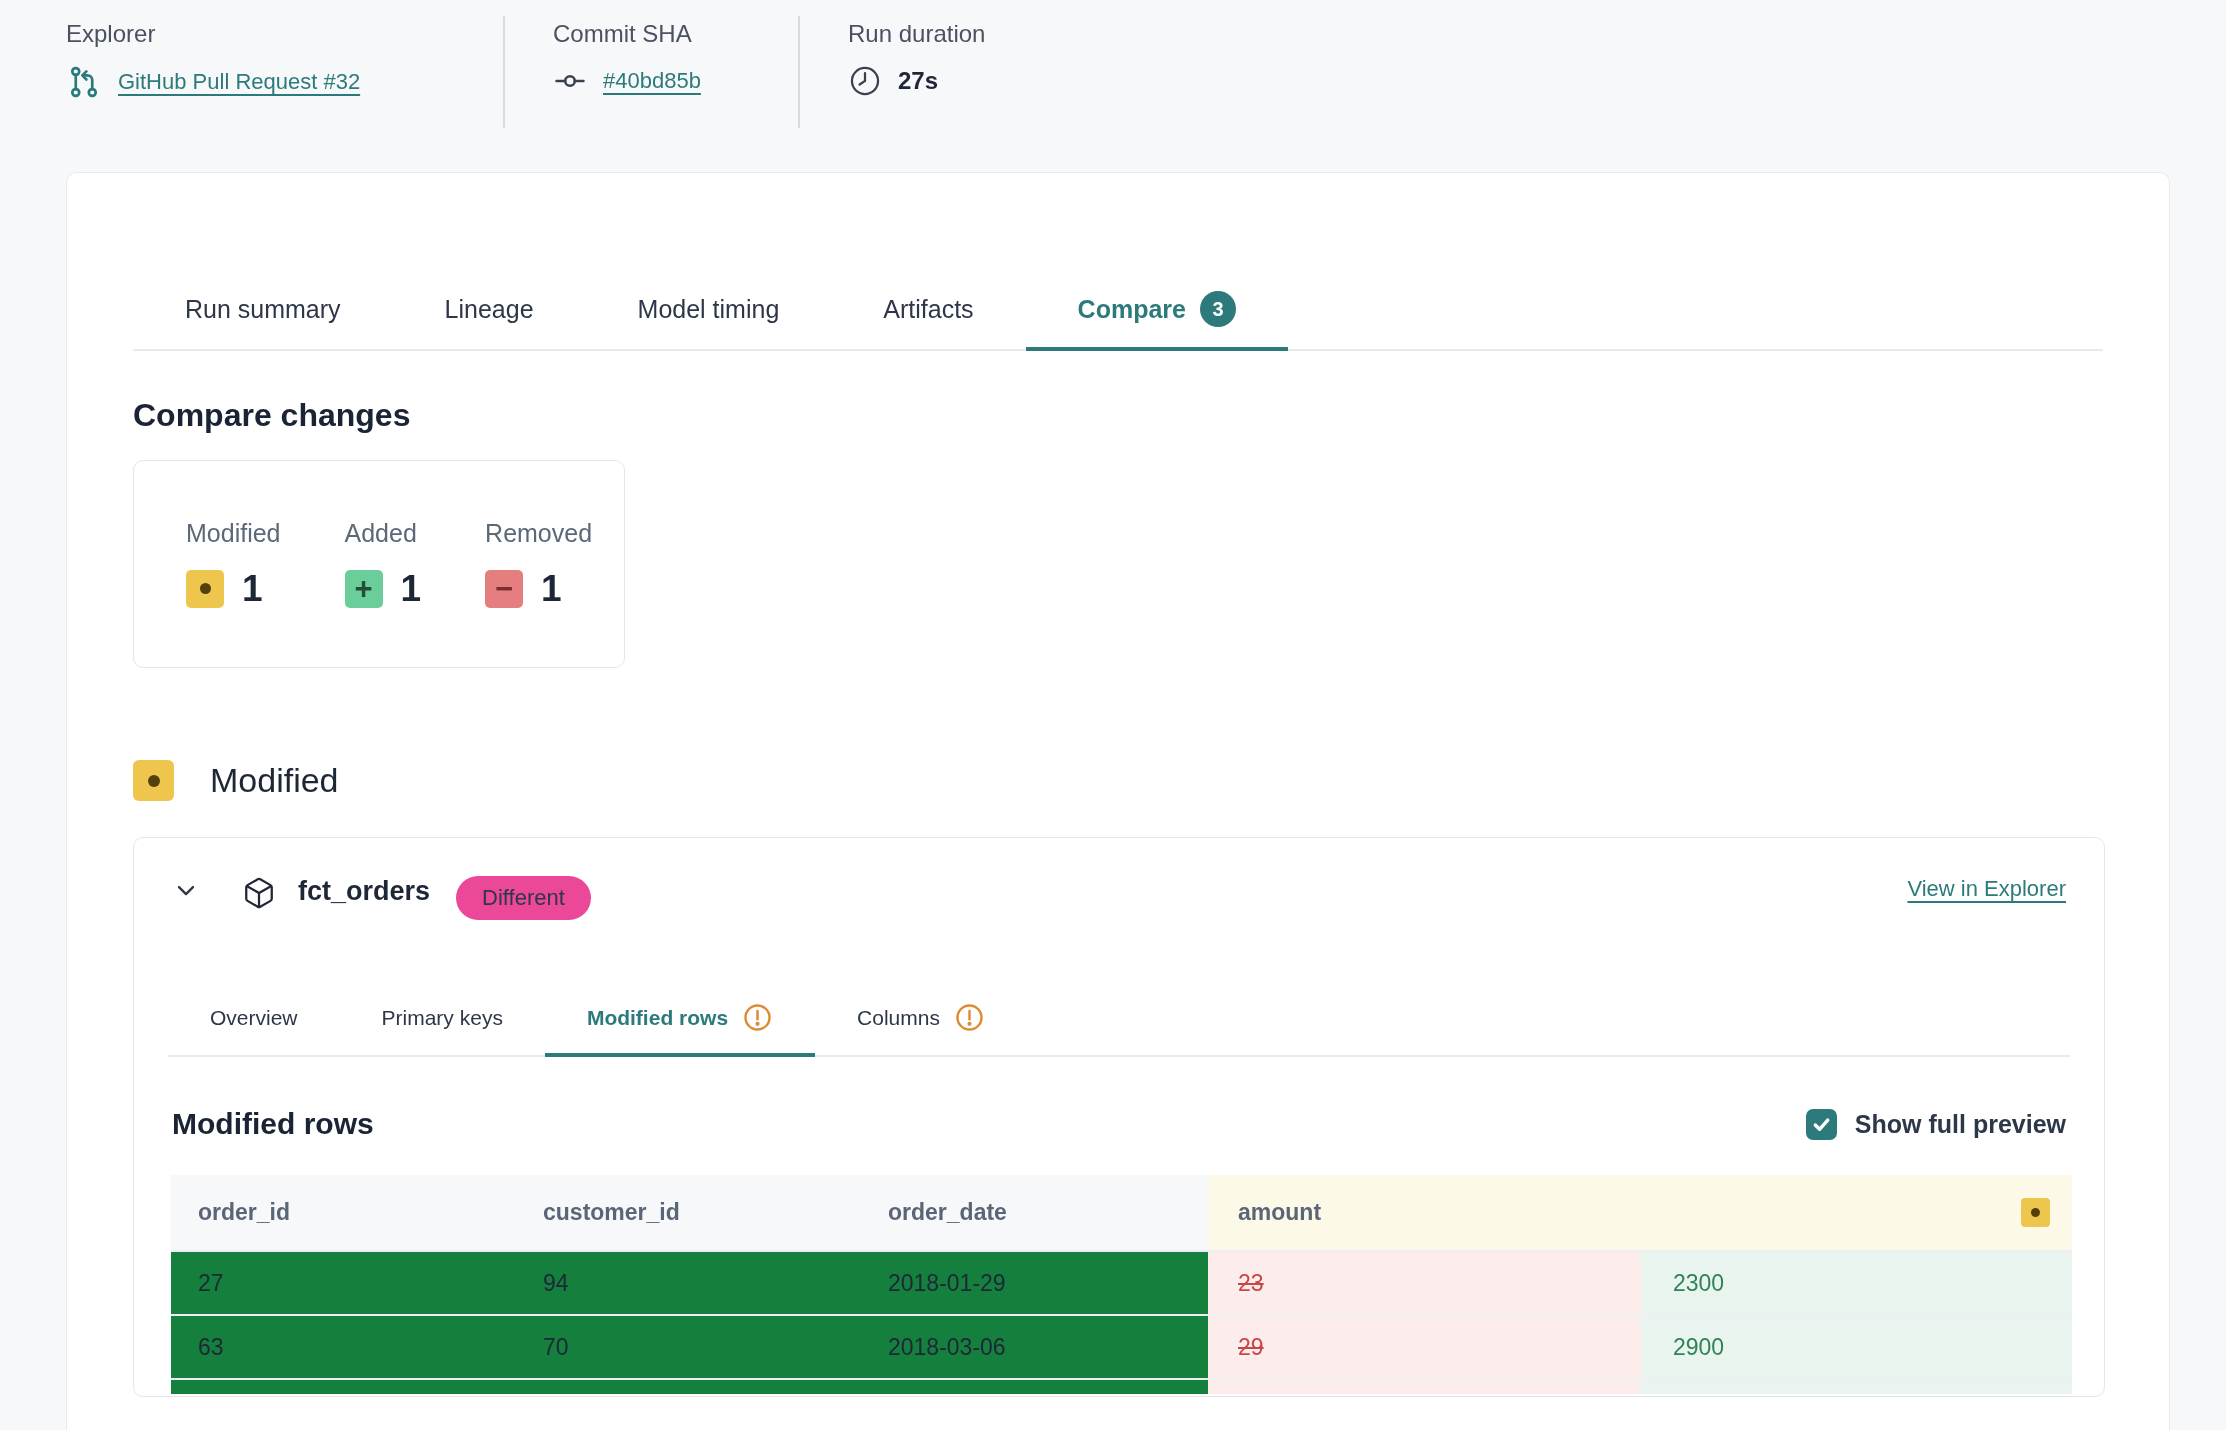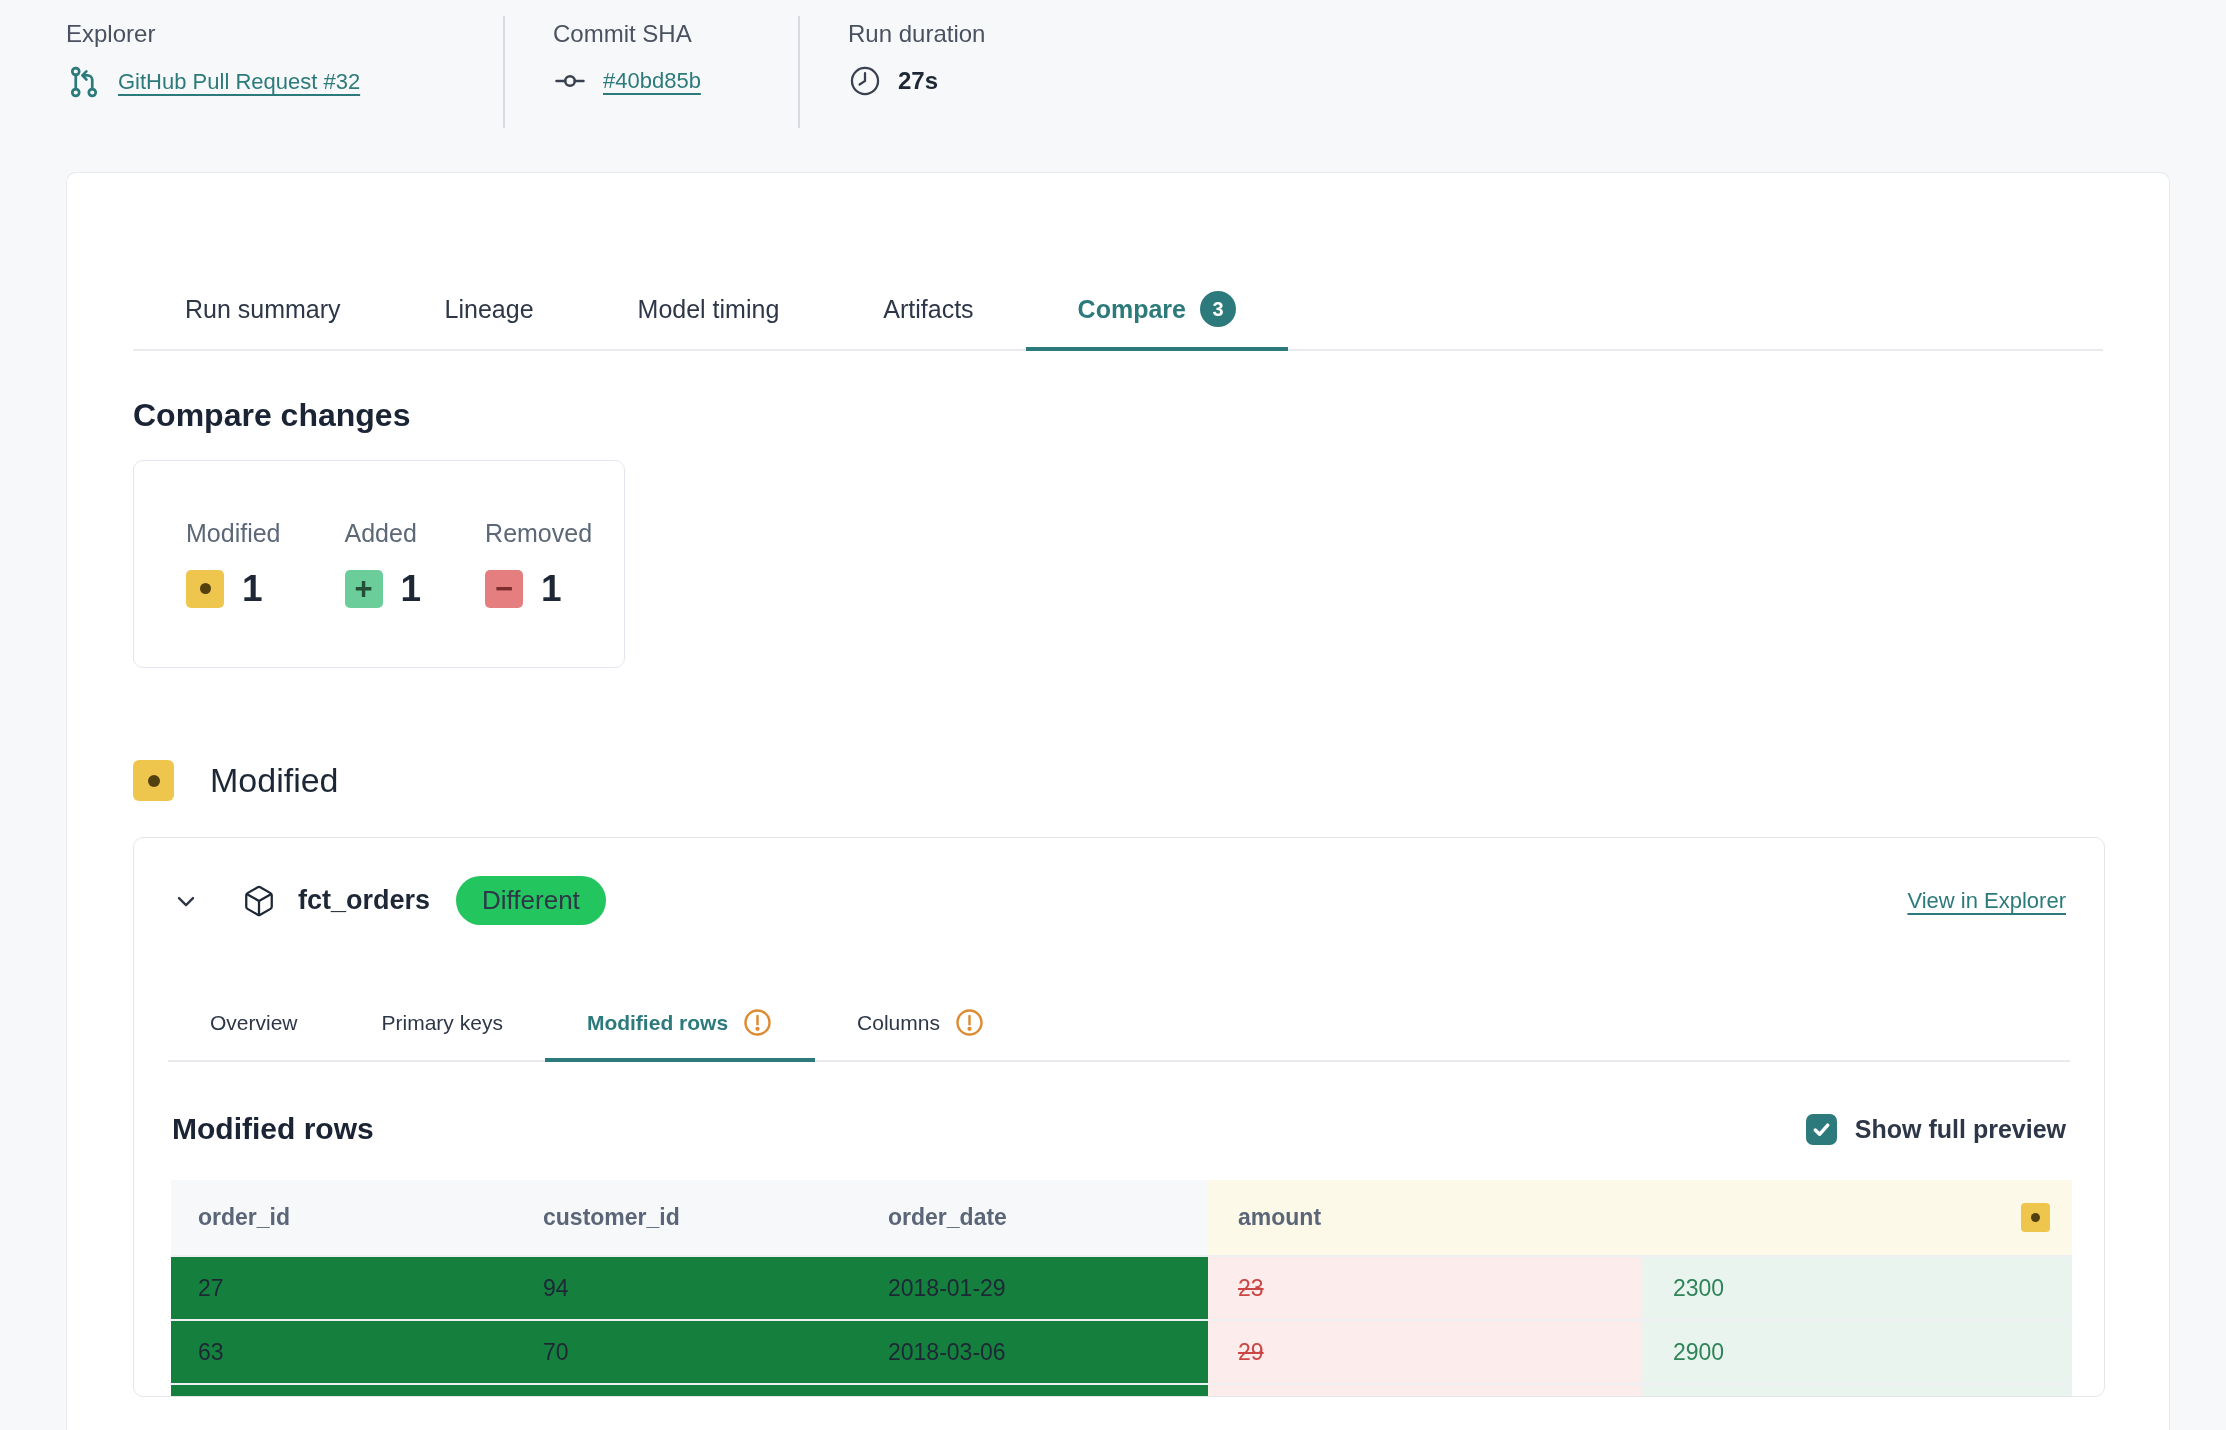--- a/index.html
+++ b/index.html
@@ -91,29 +91,29 @@
   .section-heading .sq-lg .dot { width: 12px; height: 12px; }
   .section-title { font-size: 34px; font-weight: 500; color: #1d2735; }
 
   
   .model-card {
     margin-top: 36px;
     border: 1px solid #e3e7ec; border-radius: 10px;
     width: 1972px; height: 560px;
     overflow: hidden;
   }
-  .model-header { display: flex; align-items: center; padding: 38px 38px 0 38px; }
+  .model-header { display: flex; align-items: flex-start; padding: 38px 38px 0 38px; }
   .chevron { color: #2d3748; cursor: pointer; }
   .cube { color: #1d2735; margin-left: 42px; }
   .model-name { font-size: 27px; font-weight: 700; color: #1d2735; margin-left: 22px; }
   .pill {
     margin-left: 26px;
-    background: #22c55e; color: #2d3748;
+    background: #ec4899; color: #2d3748;
     border-radius: 999px; padding: 9px 26px;
-    font-size: 26px;
+    font-size: 22px;
   }
   .spacer { flex: 1; }
 
   
   .inner-tabs { display: flex; border-bottom: 2px solid #e8eaee; margin: 70px 34px 0 34px; }
   .inner-tab {
     display: inline-flex; align-items: center; gap: 14px;
     padding: 12px 42px 20px 42px;
     font-size: 21px; color: #2d3748;
     border-bottom: 4px solid transparent; margin-bottom: -2px;

